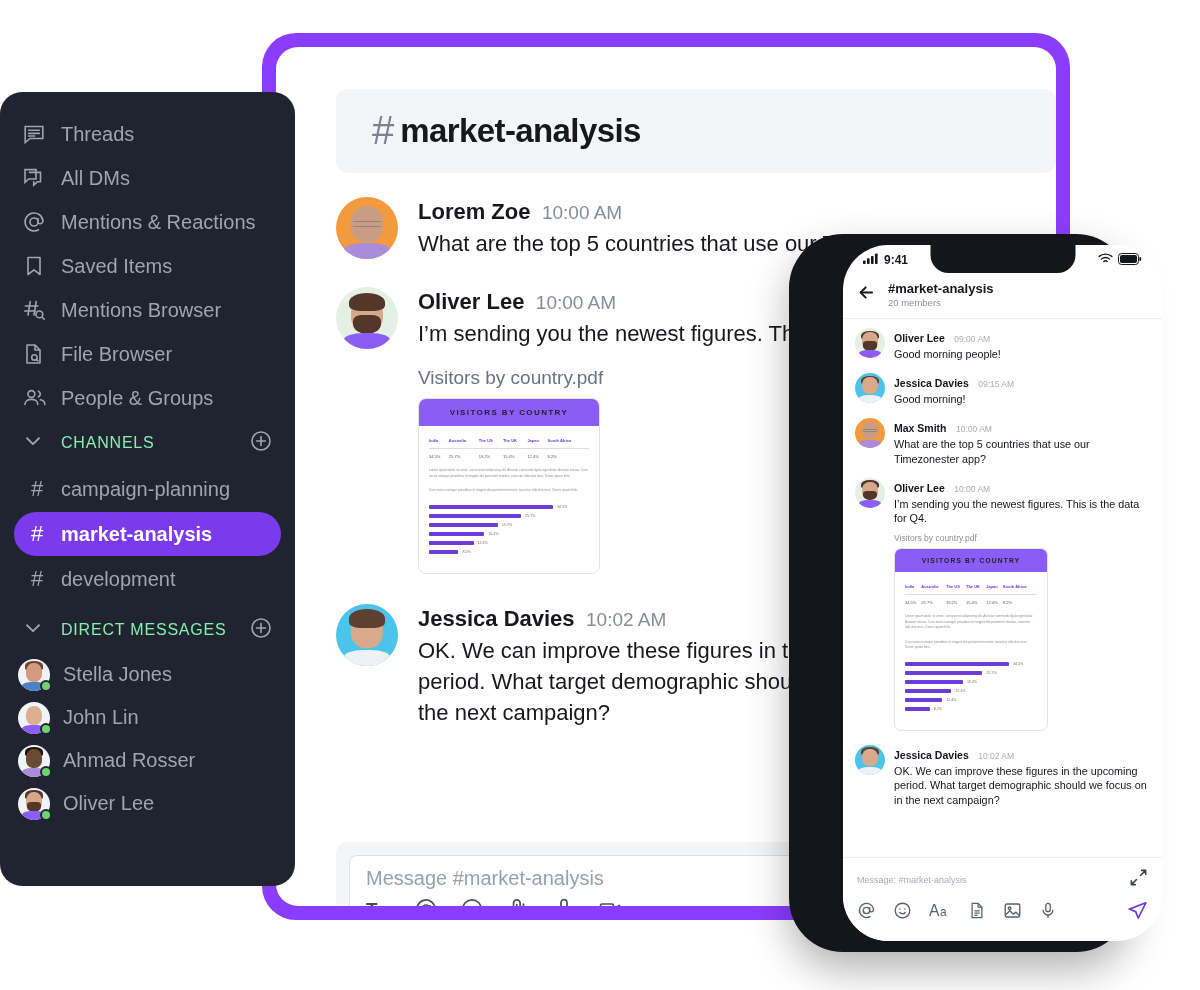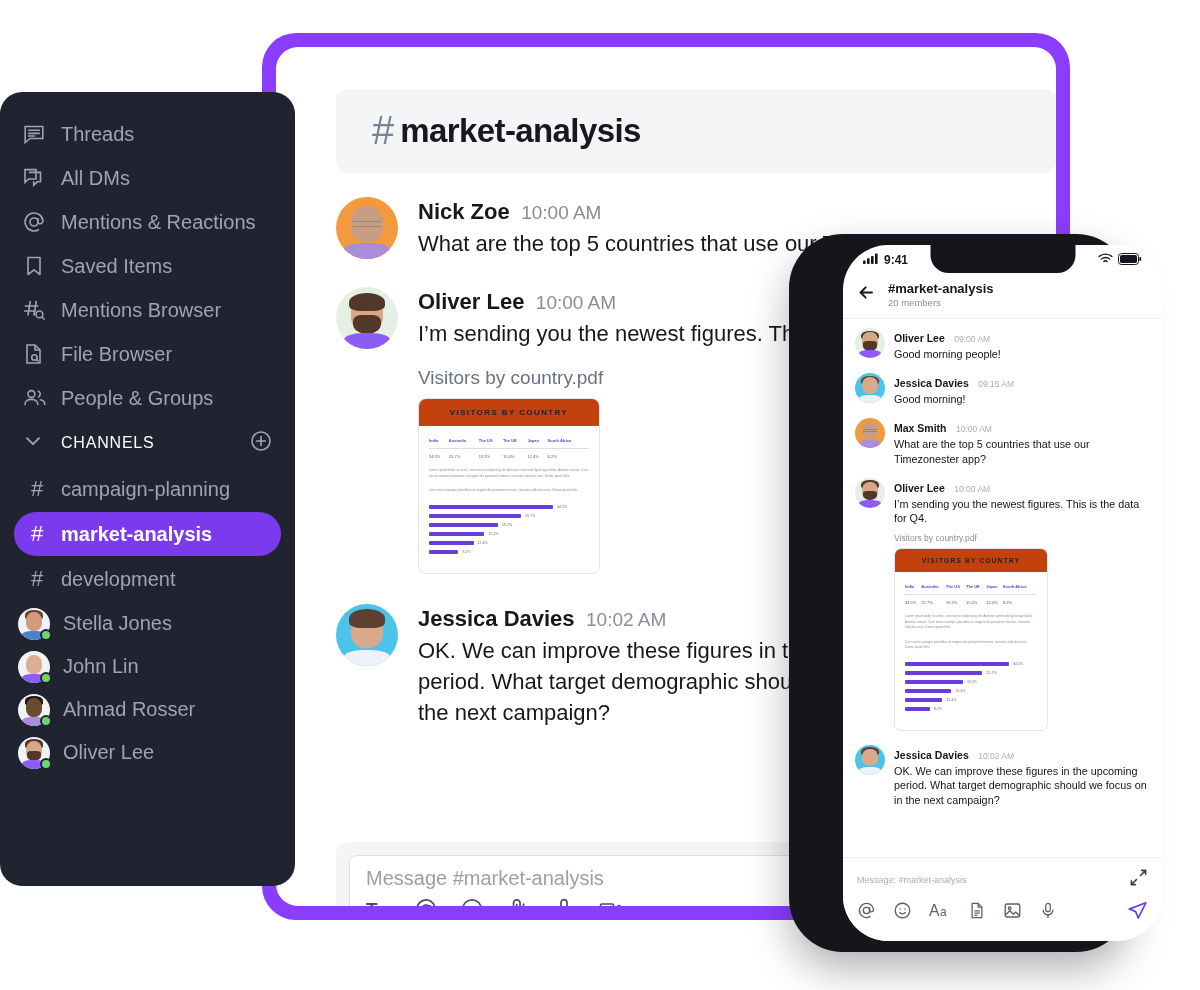--- a/index.html
+++ b/index.html
@@ -91,21 +91,21 @@
   .pdf-card {
     width: 182px;
     border: 1px solid #e2e4e8;
     border-radius: 8px;
     background: #fff;
     overflow: hidden;
   }
   .pdf-card.mobile { width: 154px; border-radius: 7px; }
 
   .pdf-head {
-    background: #c2410c;
+    background: #8b5cf6;
     text-align: center;
     padding: 9px 0;
     font-size: 8px;
     font-weight: 700;
     letter-spacing: 1.4px;
     color: #21232b;
   }
   .pdf-card.mobile .pdf-head { font-size: 6.6px; padding: 8px 0; letter-spacing: 1.2px;}
   .pdf-body { padding: 12px 10px 14px 10px; }
   .pdf-table { width: 100%; border-collapse: collapse; }
@@ -170,21 +170,21 @@
     width: 30px; flex: 0 0 30px;
     display: flex; align-items: center; justify-content: flex-start;
     color: #9fa5b0;
   }
   .nav-label { margin-left: 9px; }
 
   .section-head {
     display: flex; align-items: center;
     height: 46px;
     padding-left: 22px; padding-right: 22px;
-    color: #ffffff;
+    color: #86efac;
   }
   .section-head .chev { width: 30px; flex: 0 0 30px; }
   .section-title {
     margin-left: 9px;
     font-size: 16px; letter-spacing: 0.8px; font-weight: 400;
     flex: 1;
   }
 
   .chan-item {
     display: flex; align-items: center;
@@ -348,21 +348,21 @@
         <div class="msg-avatar">
           <div class="av">
             <div class="bg" style="background:#f3993e"></div>
             <div class="head" style="background:#c89d84"></div>
             <div class="glasses"></div>
             <div class="body" style="background:#a98ddb"></div>
           </div>
         </div>
         <div class="msg-body">
           <div class="msg-meta">
-            <span class="msg-author">Nick Zoe</span>
+            <span class="msg-author">Lorem Zoe</span>
             <span class="msg-time">10:00 AM</span>
           </div>
           <div class="msg-text">What are the top 5 countries that use our Timezonester app?</div>
         </div>
       </div>
 
       <div class="msg">
         <div class="msg-avatar">
           <div class="av">
             <div class="bg" style="background:#e4f0e4"></div>
@@ -604,20 +604,34 @@
   </div>
   <div class="chan-item active">
     <span class="hash">#</span>
     <span class="chan-label">market-analysis</span>
   </div>
   <div class="chan-item">
     <span class="hash">#</span>
     <span class="chan-label">development</span>
   </div>
 
+  <div class="section-head" style="margin-top:6px">
+    <span class="chev">
+      <svg width="22" height="22" viewBox="0 0 24 24" fill="none" stroke="#9fa5b0" stroke-width="2" stroke-linecap="round" stroke-linejoin="round">
+          <path d="M5.5 9l6.5 6.5L18.5 9"></path>
+        </svg>
+    </span>
+    <span class="section-title">DIRECT MESSAGES</span>
+    <span>
+      <svg width="24" height="24" viewBox="0 0 24 24" fill="none" stroke="#9fa5b0" stroke-width="1.6" stroke-linecap="round">
+          <circle cx="12" cy="12" r="9"></circle>
+          <path d="M12 7.6v8.8M7.6 12h8.8"></path>
+        </svg>
+    </span>
+  </div>
 
 
   <div class="dm-item">
     <span class="dm-av">
       <span class="face" style="display:block">
         <span class="av">
             <span class="bg" style="background:#f1f3f6"></span>
             <span class="hair" style="background:#6b4435"></span>
             <span class="head" style="background:#d49a7c"></span>
             <span class="body" style="background:#4b82c8"></span>

